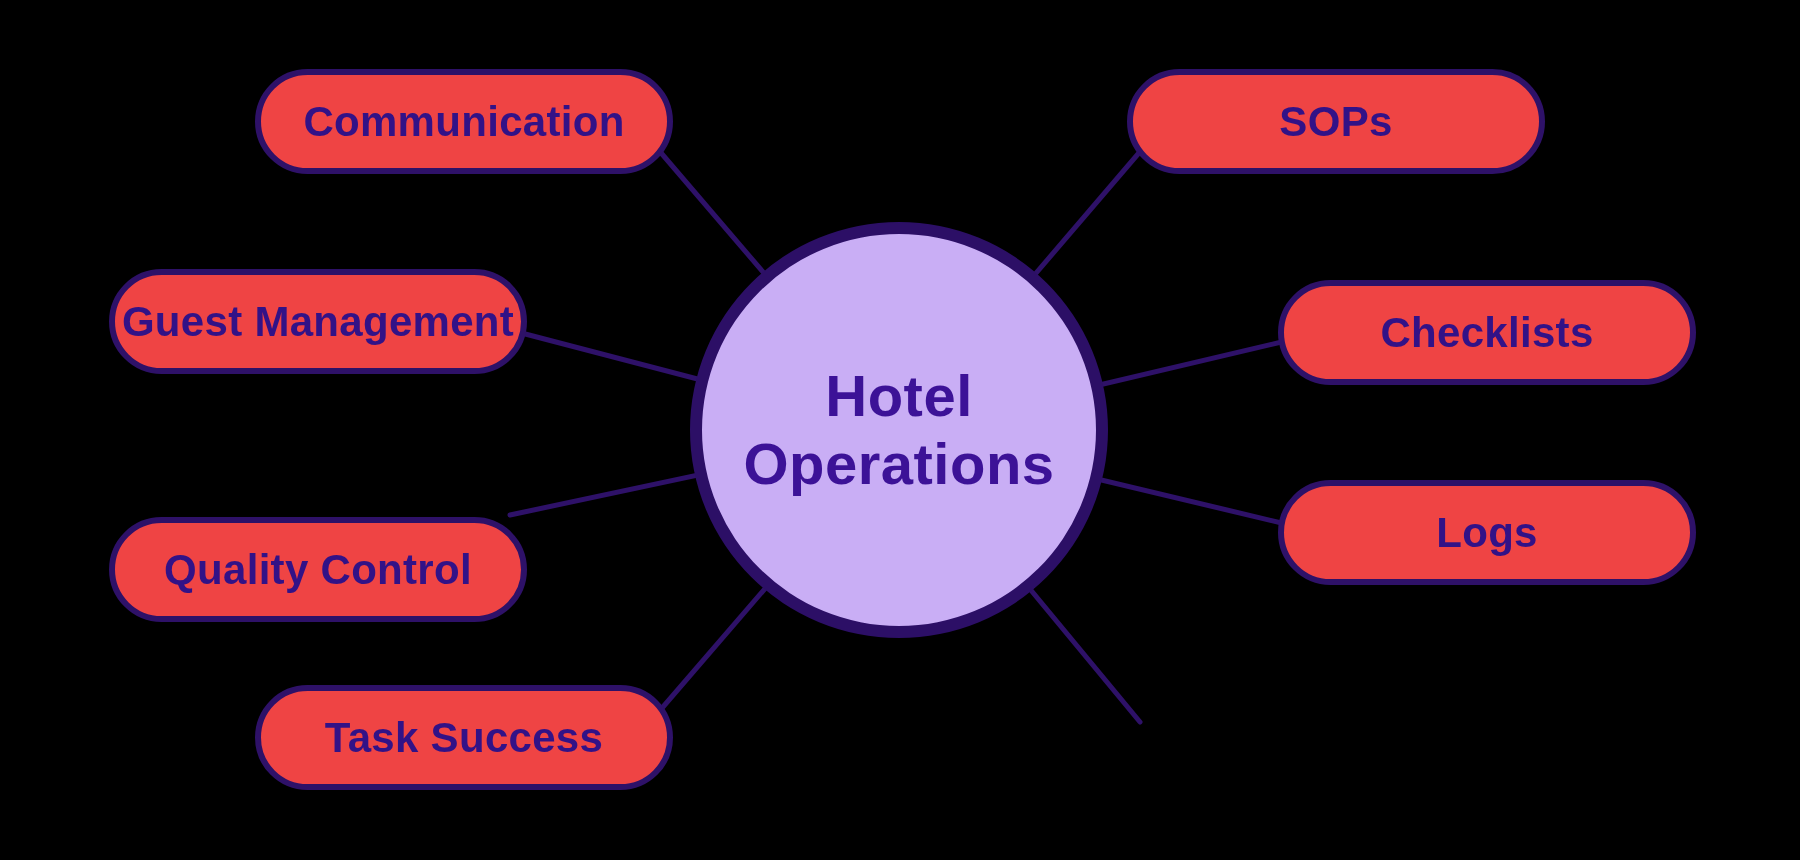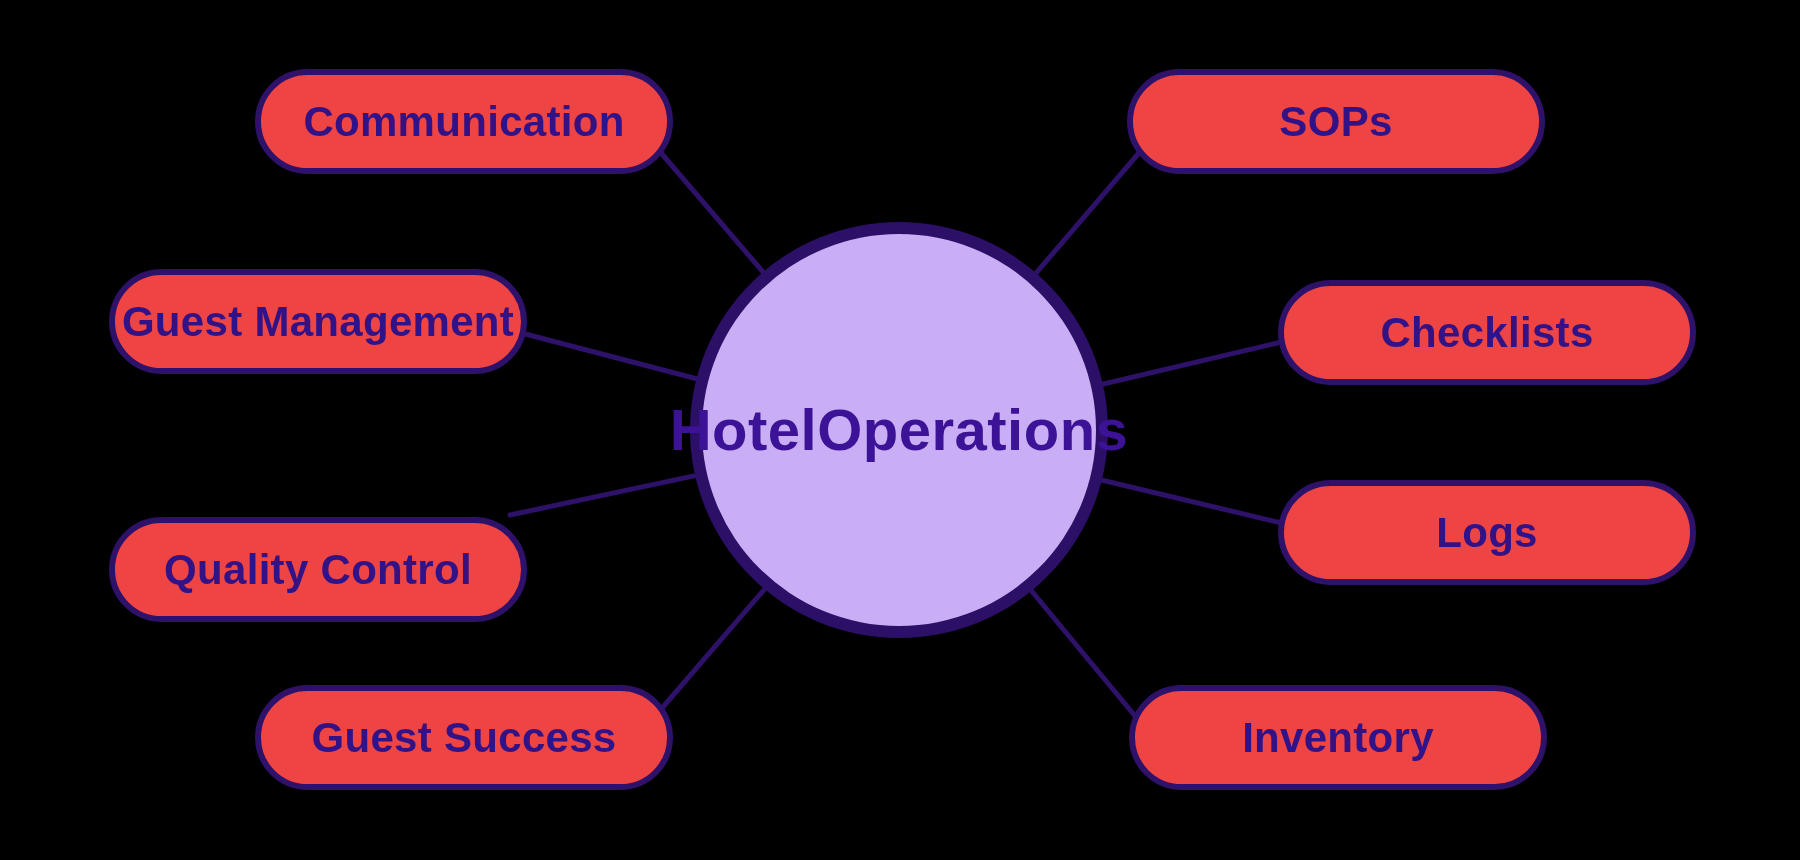--- a/index.html
+++ b/index.html
@@ -25,21 +25,21 @@
     position: absolute;
     left: 690px;
     top: 222px;
     width: 418px;
     height: 416px;
     box-sizing: border-box;
     background: #c9aef5;
     border: 12px solid #2c0f66;
     border-radius: 50%;
     display: flex;
-    flex-direction: row;
+    flex-direction: column;
     align-items: center;
     justify-content: center;
     text-align: center;
   }
   .center-node .line {
     color: #3c1297;
     font-size: 58px;
     font-weight: 700;
     line-height: 1.18;
     letter-spacing: 0.5px;
@@ -99,32 +99,29 @@
 
   <div class="pill n-task-management">
     <span>Guest Management</span>
   </div>
 
   <div class="pill n-quality-control">
     <span>Quality Control</span>
   </div>
 
   <div class="pill n-guest-success">
-    <span>Guest Success</span>
+    <span>Task Success</span>
   </div>
 
   <div class="pill n-sops">
     <span>SOPs</span>
   </div>
 
   <div class="pill n-checklists">
     <span>Checklists</span>
   </div>
 
   <div class="pill n-logs">
     <span>Logs</span>
   </div>
 
-  <div class="pill n-inventory">
-    <span>Inventory</span>
-  </div>
 
 </div>
 
 </body></html>

